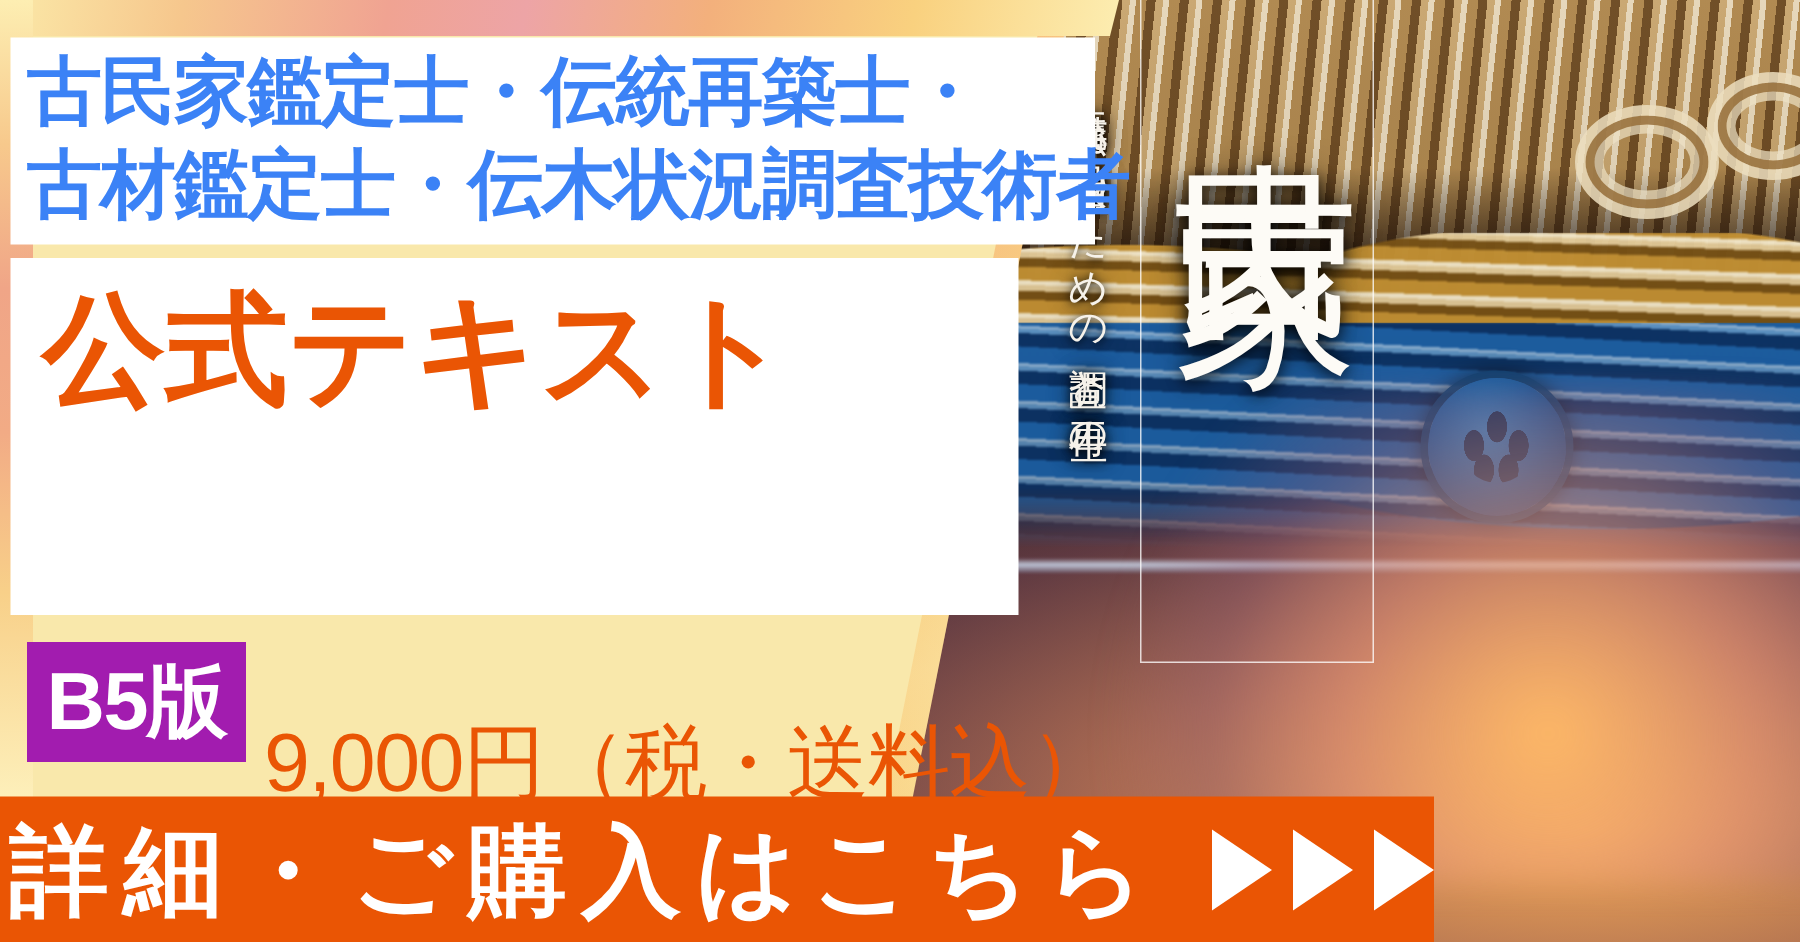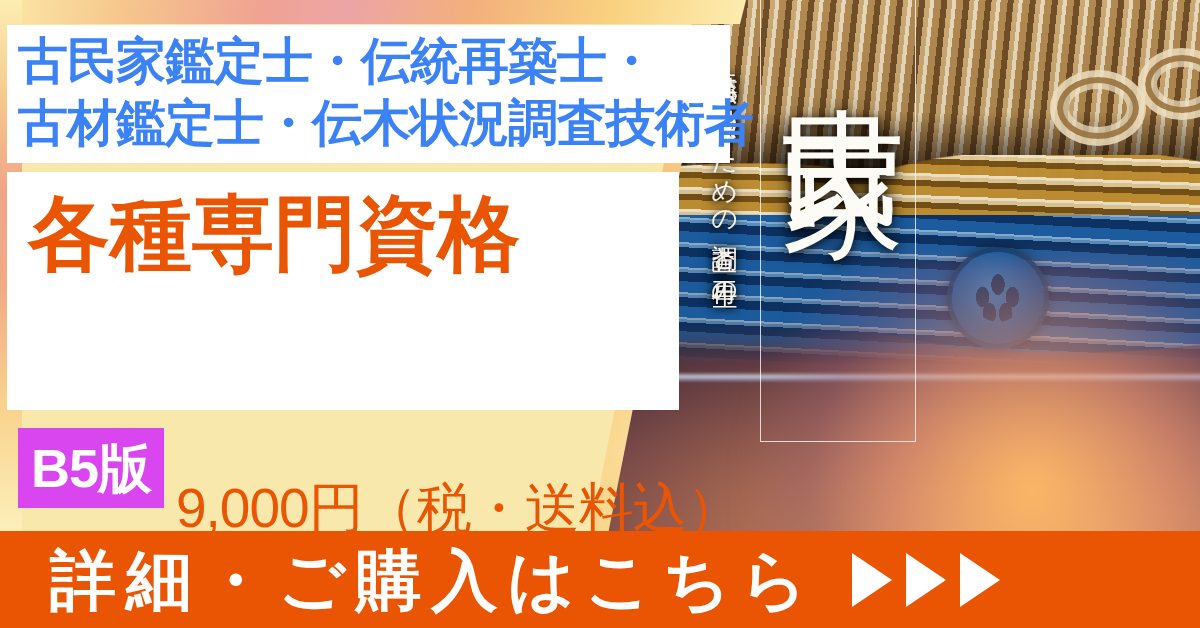--- a/index.html
+++ b/index.html
@@ -175,36 +175,36 @@
     color:#ea5504; font-weight:700;
     font-size:82px; line-height:1.32; letter-spacing:0px;
     white-space:nowrap;
   }
   .title-big .t1{ display:block; text-align:left; padding-left:8px; }
   .title-big .t2{ display:block; text-align:right; padding-right:6px; }
 
   
   .badge{
     position:absolute; left:18px; top:428px; width:146px; height:80px;
-    background:#d946ef; color:#ffffff;
+    background:#a21caf; color:#ffffff;
     font-size:54px; font-weight:700; letter-spacing:-1px;
     display:flex; align-items:center; justify-content:center;
     line-height:1;
   }
   .price{
     position:absolute; left:176px; top:430px;
     color:#ea5504; font-size:55px; font-weight:400; letter-spacing:-1px;
     line-height:76px; white-space:nowrap;margin-top:40px;
   }
 
   
   .cta{
-    position:absolute; left:0; top:531px; width:1200px; height:97px;
+    position:absolute; left:0; top:531px; width:956px; height:97px;
     background:#ea5504;
-    display:flex; align-items:center;
+    display:flex; align-items:center;justify-content:flex-end;
   }
   .cta-text{
     color:#ffffff; font-size:66px; font-weight:700;
     letter-spacing:10px; margin-left:50px; line-height:1;
     white-space:nowrap;
   }
   .cta-arrows{
     display:flex; align-items:center; gap:14px; margin-left:34px;
   }
   .arrow{
@@ -241,21 +241,21 @@
   <div class="cream-leftedge"></div>
 
   <div class="wbox wbox-1"></div>
   <div class="head-lines">
     <span class="l1">古民家鑑定士・伝統再築士・</span>
     <span class="l2">古材鑑定士・伝木状況調査技術者</span>
   </div>
 
   <div class="wbox wbox-2"></div>
   <div class="title-big">
-    <span class="t1">各種専門資格</span>
+    <span class="t1">公式テキスト</span>
   </div>
 
   <div class="badge">B5版</div>
   <div class="price">9,000円（税・送料込）</div>
 
   <div class="cta">
     <span class="cta-text">詳細・ご購入はこちら</span>
     <span class="cta-arrows">
       <span class="arrow"></span>
       <span class="arrow"></span>

